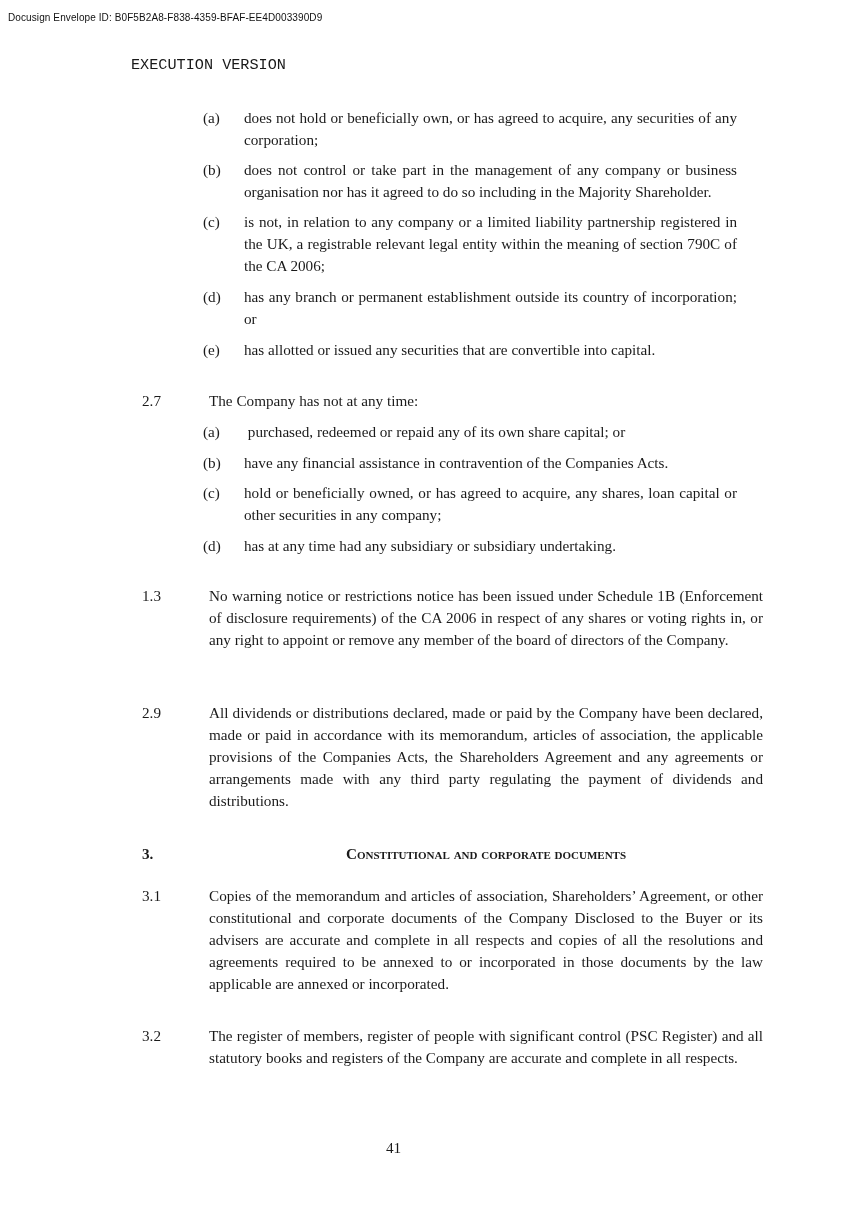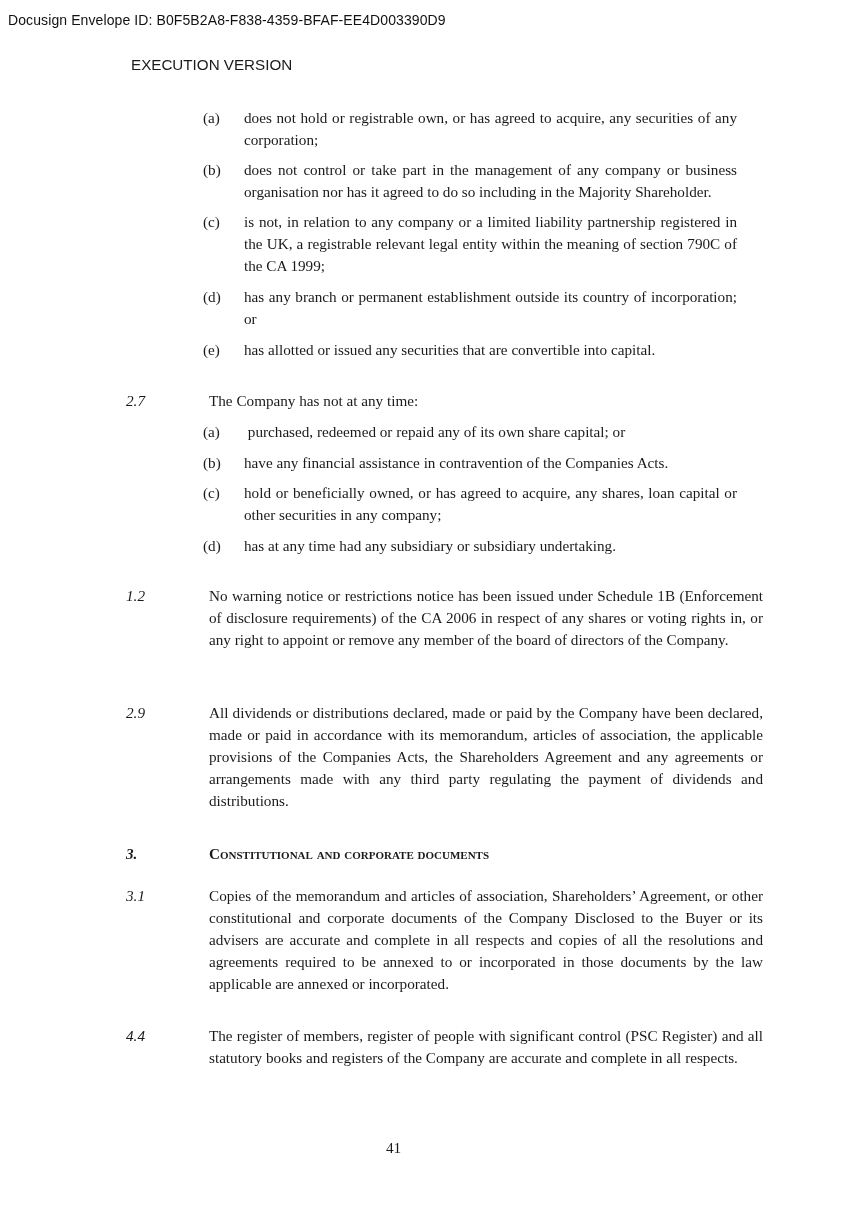--- a/index.html
+++ b/index.html
@@ -1,48 +1,48 @@
 <!DOCTYPE html>
 <html><head>
   <meta charset="utf-8">
   <style>
     html, body { margin: 0; padding: 0; background: #ffffff; }
     body { width: 868px; height: 1228px; position: relative; overflow: hidden; color: #1a1a1a; }
-    .envelope { position: absolute; left: 8px; top: 12px; font-family: "Liberation Sans", sans-serif; font-size: 14px; color: #111; letter-spacing: 0.1px; }
+    .envelope { position: absolute; left: 8px; top: 12px; font-family: "Liberation Sans", sans-serif; font-size: 10px; color: #111; letter-spacing: 0.1px; }
     .serif { font-family: "Liberation Serif", serif; font-size: 15.2px; line-height: 22px; }
-    .header { position: absolute; left: 131px; top: 56px; font-family: Liberation Sans, sans-serif; font-size: 15.2px; text-align: right; }
+    .header { position: absolute; left: 131px; top: 56px; font-family: Liberation Mono, monospace; font-size: 15.2px; text-align: right; }
     .blk { position: absolute; }
-    .num { position: absolute; left: 126px; font-style: italic; }
+    .num { position: absolute; left: 142px; }
     .clause-text { position: absolute; left: 183px; width: 554px; text-align: justify; margin-left: 26px; }
     .lbl { position: absolute; left: 203px; }
     .sub-text { position: absolute; left: 244px; width: 493px; text-align: justify; }
     .last-line-left { text-align-last: left; }
     .heading3 { font-weight: bold; font-variant: small-caps; font-size: 15.2px; }
     .heading-num { font-weight: bold; }
     .page-num { position: absolute; left: 0; width: 787px; top: 1139px; text-align: center; font-family: "Liberation Serif", serif; font-size: 15.2px; }
   </style>
 </head>
 <body>
 
 <div class="envelope">Docusign Envelope ID: B0F5B2A8-F838-4359-BFAF-EE4D003390D9</div>
 
 <div class="header">EXECUTION VERSION</div>
 
 <div class="serif">
   <div class="blk" style="top:107px; left:0; width:868px;">
     <span class="lbl">(a)</span>
-    <span class="sub-text last-line-left">does not hold or registrable own, or has agreed to acquire, any securities of any corporation;</span>
+    <span class="sub-text last-line-left">does not hold or beneficially own, or has agreed to acquire, any securities of any corporation;</span>
   </div>
   <div class="blk" style="top:159px; left:0; width:868px;">
     <span class="lbl">(b)</span>
     <span class="sub-text last-line-left">does not control or take part in the management of any company or business organisation nor has it agreed to do so including in the Majority Shareholder.</span>
   </div>
   <div class="blk" style="top:211px; left:0; width:868px;">
     <span class="lbl">(c)</span>
-    <span class="sub-text last-line-left">is not, in relation to any company or a limited liability partnership registered in the UK, a registrable relevant legal entity within the meaning of section 790C of the CA 1999;</span>
+    <span class="sub-text last-line-left">is not, in relation to any company or a limited liability partnership registered in the UK, a registrable relevant legal entity within the meaning of section 790C of the CA 2006;</span>
   </div>
   <div class="blk" style="top:286px; left:0; width:868px;">
     <span class="lbl">(d)</span>
     <span class="sub-text last-line-left">has any branch or permanent establishment outside its country of incorporation; or</span>
   </div>
   <div class="blk" style="top:339px; left:0; width:868px;">
     <span class="lbl">(e)</span>
     <span class="sub-text last-line-left">has allotted or issued any securities that are convertible into capital.</span>
   </div>
 </div>
@@ -64,37 +64,37 @@
     <span class="lbl">(c)</span>
     <span class="sub-text last-line-left">hold or beneficially owned, or has agreed to acquire, any shares, loan capital or other securities in any company;</span>
   </div>
   <div class="blk" style="top:535px; left:0; width:868px;">
     <span class="lbl">(d)</span>
     <span class="sub-text last-line-left">has at any time had any subsidiary or subsidiary undertaking.</span>
   </div>
 </div>
 
 <div class="serif blk" style="top:585px; left:0; width:868px;">
-  <span class="num">1.2</span>
+  <span class="num">1.3</span>
   <span class="clause-text last-line-left">No warning notice or restrictions notice has been issued under Schedule 1B (Enforcement of disclosure requirements) of the CA 2006 in respect of any shares or voting rights in, or any right to appoint or remove any member of the board of directors of the Company.</span>
 </div>
 
 <div class="serif blk" style="top:702px; left:0; width:868px;">
   <span class="num">2.9</span>
   <span class="clause-text last-line-left">All dividends or distributions declared, made or paid by the Company have been declared, made or paid in accordance with its memorandum, articles of association, the applicable provisions of the Companies Acts, the Shareholders Agreement and any agreements or arrangements made with any third party regulating the payment of dividends and distributions.</span>
 </div>
 
 <div class="serif blk" style="top:843px; left:0; width:868px;">
   <span class="num heading-num">3.</span>
-  <span class="clause-text heading3" style="text-align:left;">Constitutional and corporate documents</span>
+  <span class="clause-text heading3" style="text-align:center;">Constitutional and corporate documents</span>
 </div>
 
 <div class="serif blk" style="top:885px; left:0; width:868px;">
   <span class="num">3.1</span>
   <span class="clause-text last-line-left">Copies of the memorandum and articles of association, Shareholders’ Agreement, or other constitutional and corporate documents of the Company Disclosed to the Buyer or its advisers are accurate and complete in all respects and copies of all the resolutions and agreements required to be annexed to or incorporated in those documents by the law applicable are annexed or incorporated.</span>
 </div>
 
 <div class="serif blk" style="top:1025px; left:0; width:868px;">
-  <span class="num">4.4</span>
+  <span class="num">3.2</span>
   <span class="clause-text last-line-left">The register of members, register of people with significant control (PSC Register) and all statutory books and registers of the Company are accurate and complete in all respects.</span>
 </div>
 
 <div class="page-num">41</div>
 
 </body></html>

